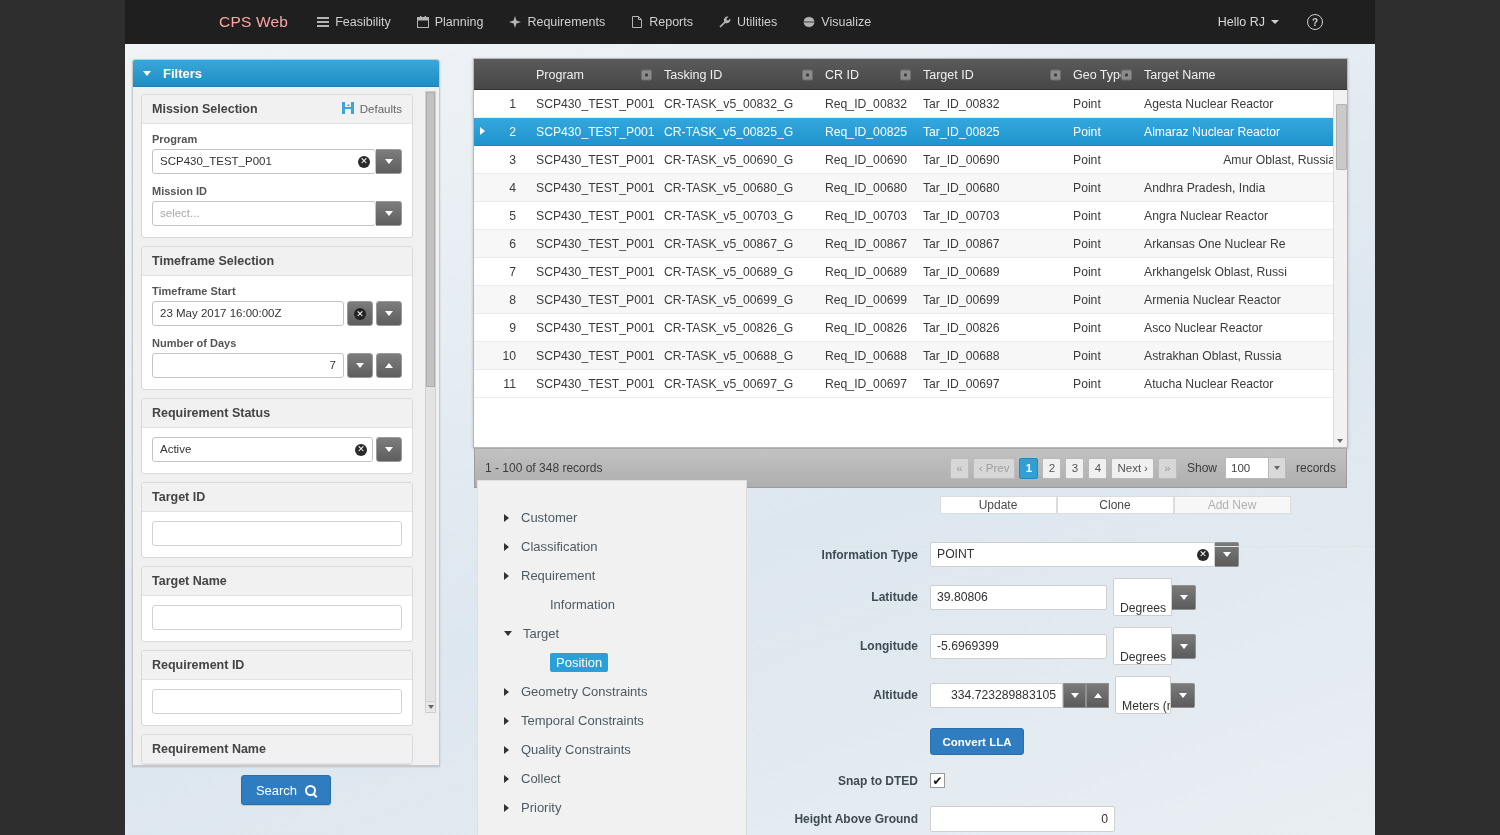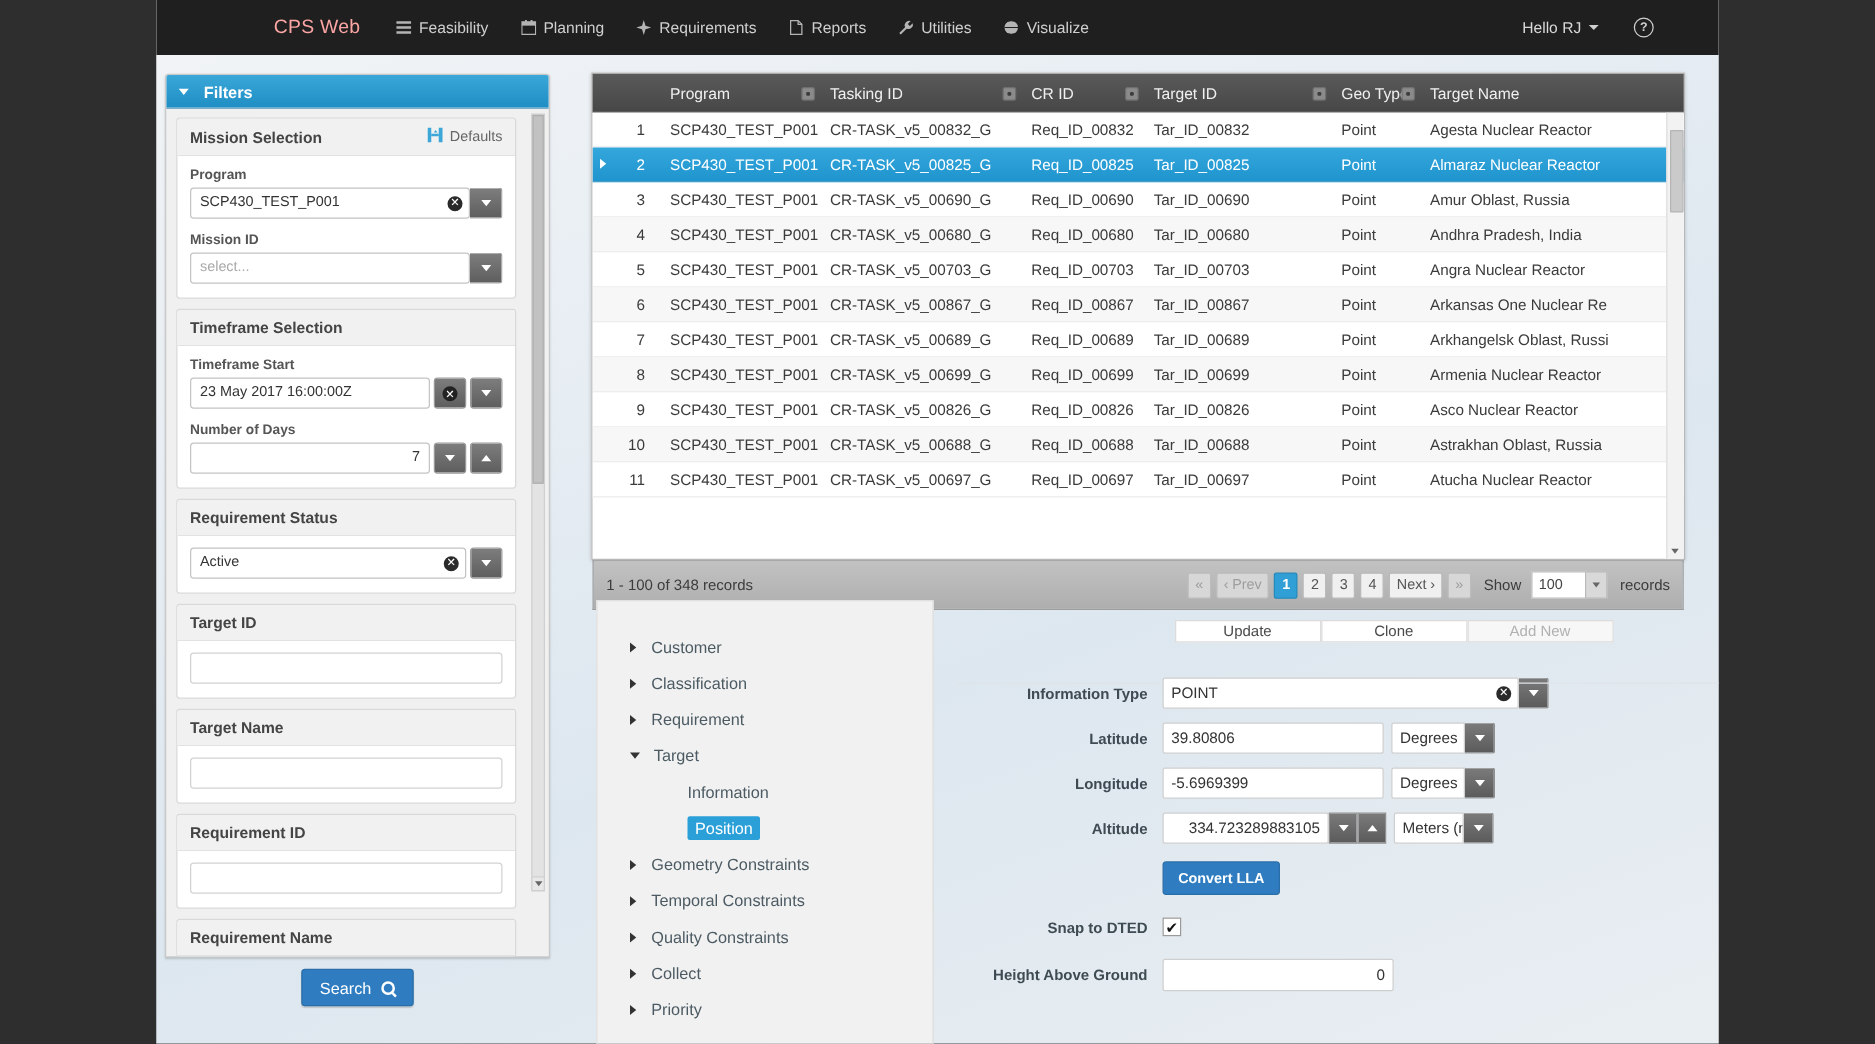--- a/index.html
+++ b/index.html
@@ -195,21 +195,21 @@
   .fbtn.disabled { color:#b1b1b1; background:#f7f7f7; }
   .fdivider { position:absolute; left:0; right:0; top:66px; height:1px; background:#dfe4e7;}
   .frow { display:flex; align-items:center; margin-top:11px; }
   .frow .fl { width:165px; text-align:right; font-size:12px; font-weight:bold; color:#3f4b52; padding-right:12px; }
   .finput {
     height:25px; border:1px solid #cfcfcf; background:#fff; border-radius:2px;
     font-size:12.2px; color:#333; line-height:23px; padding:0 6px; position:relative;
     white-space:nowrap; overflow:hidden;
   }
   .finput.rt { text-align:right; }
-  .unitbox { height:25px; border:1px solid #cfcfcf; background:#fff; font-size:12.2px; color:#333; line-height:23px; padding:0 6px; border-radius:2px 0 0 2px; overflow:hidden; white-space:nowrap;}
+  .unitbox { height:25px; border:1px solid #cfcfcf; background:#fff; font-size:12.2px; color:#333; line-height:23px; padding:18px 6px; border-radius:2px 0 0 2px; overflow:hidden; white-space:nowrap;}
   .udrop { width:24px;height:25px;border:1px solid #8f8f8f;border-left:none;border-radius:0 2px 2px 0;background:linear-gradient(#7a7a7a,#5b5b5b);display:flex;align-items:center;justify-content:center;}
   .spin { width:23px;height:25px;border:1px solid #8f8f8f;background:linear-gradient(#7a7a7a,#5b5b5b);display:flex;align-items:center;justify-content:center;}
   .convert-btn {
     margin-left:165px; margin-top:14px; width:94px; height:27px; background:#2f7dc0; border:1px solid #2a6ea9;
     border-radius:3px; color:#fff; font-size:11.5px; font-weight:bold; display:flex; align-items:center; justify-content:center;
   }
   .chk { width:15px;height:15px;border:1px solid #9a9a9a;background:#fff;display:flex;align-items:center;justify-content:center;font-size:12px;color:#111;line-height:1;}
 </style>
 </head>
 <body>
@@ -503,21 +503,21 @@
             <div class="gc" style="width: 71px;"><span>Point</span></div>
             <div class="gc" style="width: 199px;"><span>Almaraz Nuclear Reactor</span></div>
           </div>
           <div class="grow even">
             <div class="gc idx" style="width: 54px;"><span>3</span></div>
             <div class="gc" style="width: 128px;"><span>SCP430_TEST_P001</span></div>
             <div class="gc" style="width: 161px;"><span>CR-TASK_v5_00690_G</span></div>
             <div class="gc" style="width: 98px;"><span>Req_ID_00690</span></div>
             <div class="gc" style="width: 150px;"><span>Tar_ID_00690</span></div>
             <div class="gc" style="width: 71px;"><span>Point</span></div>
-            <div class="gc" style="width: 199px;"><span>Amur Oblast, Russia</span></div>
+            <div class="gc" style="width: 199px; text-align: right;"><span>Amur Oblast, Russia</span></div>
           </div>
           <div class="grow odd">
             <div class="gc idx" style="width: 54px;"><span>4</span></div>
             <div class="gc" style="width: 128px;"><span>SCP430_TEST_P001</span></div>
             <div class="gc" style="width: 161px;"><span>CR-TASK_v5_00680_G</span></div>
             <div class="gc" style="width: 98px;"><span>Req_ID_00680</span></div>
             <div class="gc" style="width: 150px;"><span>Tar_ID_00680</span></div>
             <div class="gc" style="width: 71px;"><span>Point</span></div>
             <div class="gc" style="width: 199px;"><span>Andhra Pradesh, India</span></div>
           </div>
@@ -632,26 +632,26 @@
           <span class="lbl1">Customer</span>
         </div>
         <div class="tnode">
           <span class="tw"></span>
           <span class="lbl1">Classification</span>
         </div>
         <div class="tnode">
           <span class="tw"></span>
           <span class="lbl1">Requirement</span>
         </div>
+        <div class="tnode child">
+          <span class="lbl2">Information</span>
+        </div>
         <div class="tnode">
           <span class="tw open"></span>
           <span class="lbl1">Target</span>
-        </div>
-        <div class="tnode child">
-          <span class="lbl2">Information</span>
         </div>
         <div class="tnode child active">
           <span class="lbl2">Position</span>
         </div>
         <div class="tnode">
           <span class="tw"></span>
           <span class="lbl1">Geometry Constraints</span>
         </div>
         <div class="tnode">
           <span class="tw"></span>

